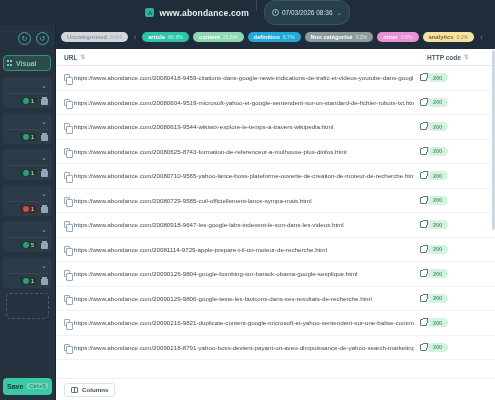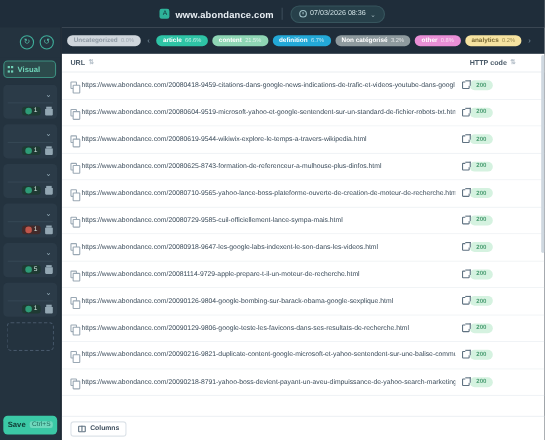--- a/index.html
+++ b/index.html
@@ -8,21 +8,21 @@
     overflow: hidden;
     font-family: "Liberation Sans", sans-serif;
     background: #1e2b38;
   }
   #app { position: relative; width: 495px; height: 400px; display: flex; flex-direction: column; }
 
   
   .topbar {
     height: 25px; flex: 0 0 25px;
     background: #1f2d3a;
-    display: flex; align-items: center; justify-content: center;
+    display: flex; justify-content: center;
     position: relative;
   }
   .site-group { display: flex; align-items: center; gap: 5px; }
   .site-favicon {
     width: 9px; height: 9px; border-radius: 2px;
     background: #2eb39a;
     display: flex; align-items: center; justify-content: center;
     color: #14323a; font-size: 6px; line-height: 1;
   }
   .site-url { color: #e8eef3; font-size: 8.5px; font-weight: bold; letter-spacing: .02em; }

